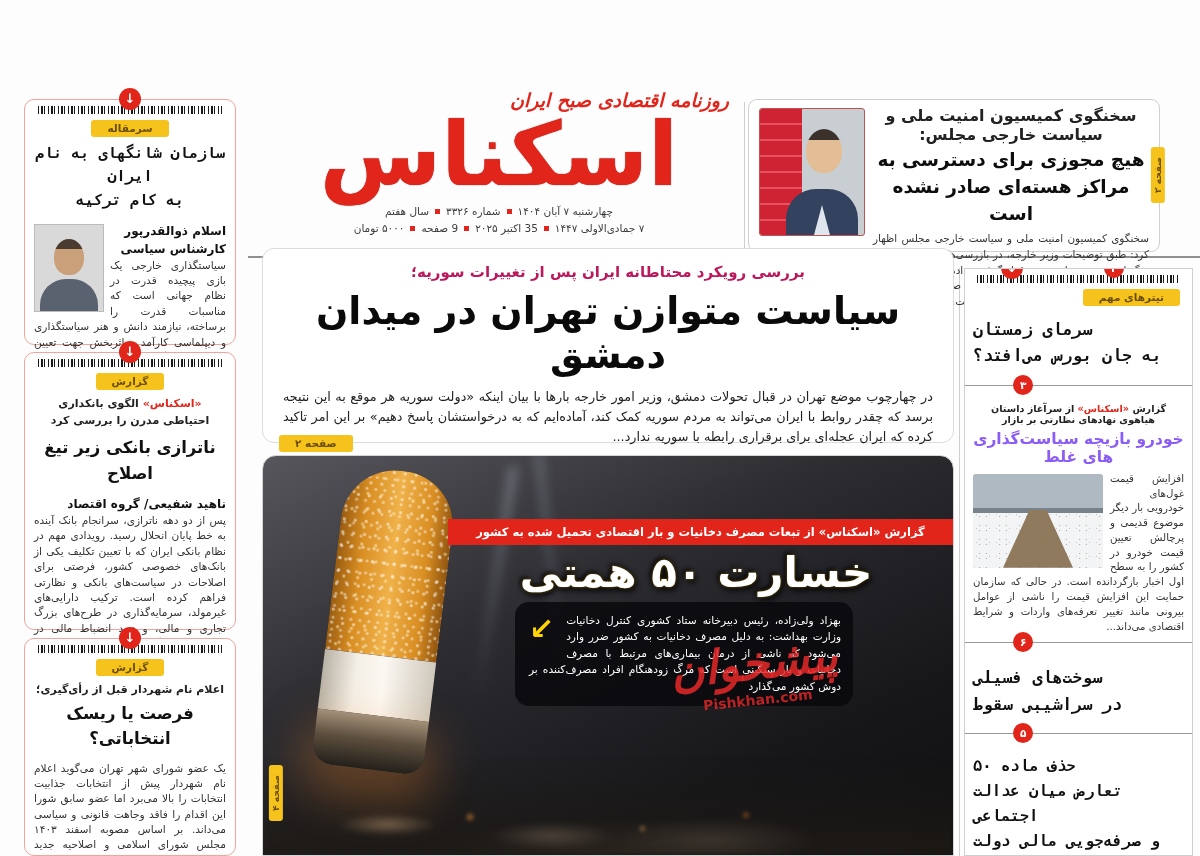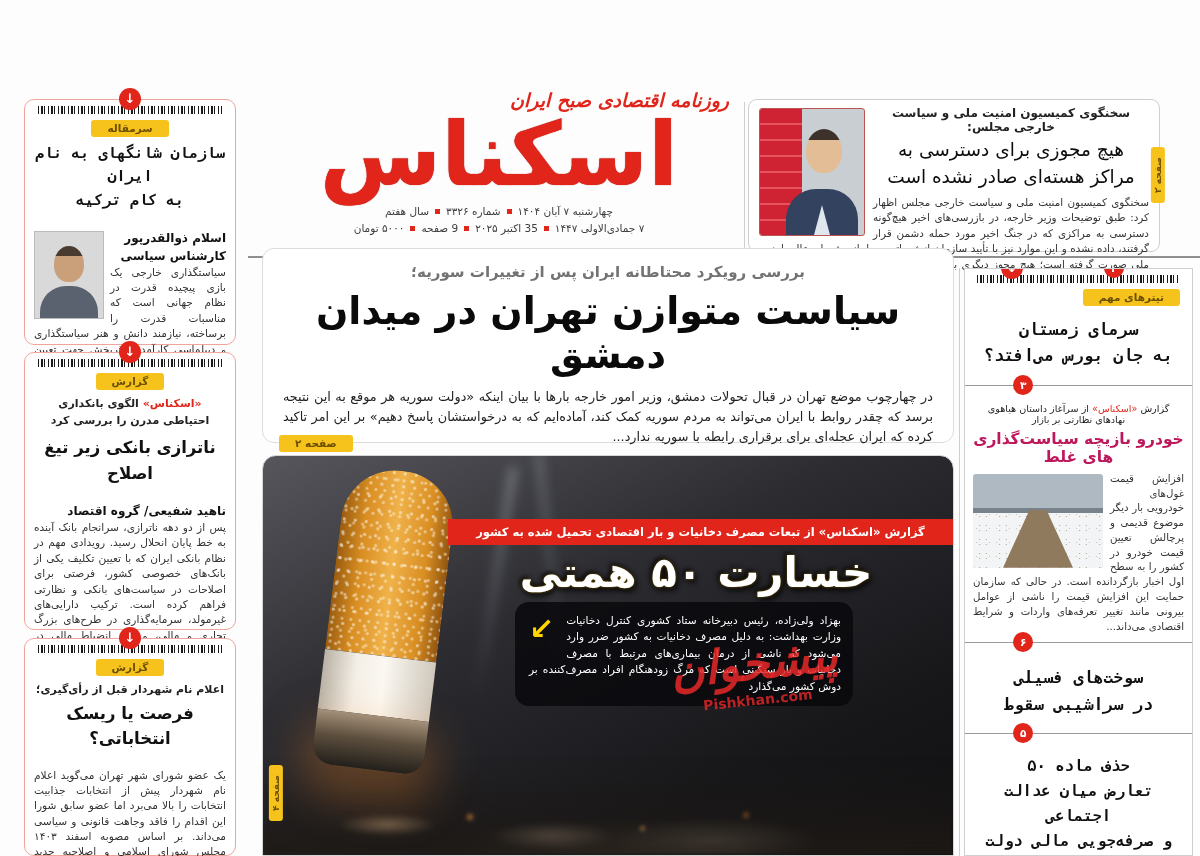--- a/index.html
+++ b/index.html
@@ -20,21 +20,21 @@
   .vtab { position:absolute; background:#f6c31c; color:#6b4e00; font-size:9px; font-weight:bold;
     padding:2px 10px; border-radius:3px; transform:rotate(-90deg); white-space:nowrap; z-index:6; }
   .hline { position:absolute; background:#8f8f8f; }
   .vline { position:absolute; background:#cfcfcf; }
 
   
   .lbox { position:absolute; left:24px; width:212px; background:#fff;
     border:1.5px solid #f0a49b; border-radius:10px; padding:0 9px; text-align:center; }
   .lbox .kicker-sm { font-size:11px; font-weight:bold; color:#222; margin-top:6px; line-height:1.5; }
   .lbox-title { font-size:15px; font-weight:bold; color:#111; margin:6px 0 4px; line-height:1.55; }
-  .lbox-body { text-align:justify; font-size:10.6px; color:#333; line-height:1.45; margin-top:16px; }
+  .lbox-body { text-align:justify; font-size:10.6px; color:#333; line-height:1.45; margin-top:9px; }
   .lbox-body .author { font-weight:bold; font-size:12px; color:#111; text-align:right; line-height:1.5; }
   .footer-read { font-size:10.5px; font-weight:bold; color:#222; margin:8px 0 8px; }
   .footer-read::before { content:""; display:inline-block; width:5px; height:5px; background:#e1251b; margin-left:5px; }
   .portrait { float:left; width:70px; height:88px; margin:2px 6px 2px 0; background:#d9d9d9;
     position:relative; overflow:hidden; border:1px solid #bbb; }
   .portrait .p-head { position:absolute; top:14px; left:50%; transform:translateX(-50%);
     width:30px; height:36px; border-radius:50% 50% 45% 45%; background:linear-gradient(#4a3b30 0 28%, #caa07a 28%); }
   .portrait .p-suit { position:absolute; bottom:0; left:50%; transform:translateX(-50%);
     width:58px; height:32px; border-radius:26px 26px 0 0; background:#5a6270; }
 
@@ -43,38 +43,38 @@
   .tagline { position:absolute; right:14px; top:0; color:#e1251b; font-size:19px; font-weight:bold; font-style:italic; }
   .logo { margin-top:24px; font-size:88px; font-weight:bold; color:#e1251b; line-height:0.95;
     text-shadow:0 0 1px #9c0f0a; letter-spacing:-2px; }
   .datelines { margin-top:6px; font-size:10.5px; color:#3c3c3c; line-height:1.7; }
   .datelines .seg + .seg::before { content:""; display:inline-block; width:5px; height:5px;
     background:#e1251b; margin:0 6px 1px; }
 
   
   .toparticle { position:absolute; left:748px; top:99px; width:412px; height:153px;
     border:1.5px solid #cfcfcf; border-radius:9px; background:#fff; padding:6px 10px 4px; }
-  .toparticle .kicker { text-align:center; font-size:12px; font-weight:bold; color:#222; }
-  .toparticle h2 { text-align:center; font-size:18.5px; font-weight:normal; color:#0d0d0d; line-height:1.45; margin:3px 0 4px; }
+  .toparticle .kicker { text-align:center; font-size:16px; font-weight:bold; color:#222; }
+  .toparticle h2 { text-align:center; font-size:18.5px; font-weight:bold; color:#0d0d0d; line-height:1.45; margin:3px 0 4px; }
   .toparticle .body { text-align:justify; font-size:10.4px; color:#333; line-height:1.5; }
   .official-photo { float:left; width:106px; height:128px; margin:2px 8px 2px 0; position:relative;
     overflow:hidden; border:1px solid #b55; background:#c9ced2; border-radius:3px; }
   .official-photo .flagband { position:absolute; left:0; top:0; width:40%; height:100%;
     background:repeating-linear-gradient(180deg,#cf2233 0 14px, #e6535f 14px 16px); }
   .official-photo .o-head { position:absolute; top:20px; right:22px; width:36px; height:44px;
     border-radius:50% 50% 46% 46%; background:linear-gradient(#3c322b 0 26%, #e3bd95 26%); }
   .official-photo .o-suit { position:absolute; bottom:0; right:6px; width:72px; height:46px;
     border-radius:30px 30px 0 0; background:#33435f; }
   .official-photo .o-shirt { position:absolute; bottom:0; right:34px; width:16px; height:30px;
     background:#dfe6ee; clip-path:polygon(50% 0,100% 100%,0 100%); }
 
   
   .mainstory { position:absolute; left:262px; top:248px; width:692px; height:195px;
     border:1.5px solid #dcdcdc; border-radius:12px; background:#fff; text-align:center; padding-top:14px; }
-  .mainstory .kicker { color:#737373; font-size:15px; font-weight:bold; }
+  .mainstory .kicker { color:#be185d; font-size:15px; font-weight:bold; }
   .mainstory h1 { font-size:38px; font-weight:bold; color:#0a0a0a; margin:8px 0 10px; letter-spacing:-1px; }
   .mainstory .body { text-align:justify; font-size:12.8px; color:#222; line-height:1.55; padding:0 20px; }
   .mainstory .page-tab { position:absolute; right:auto; left:16px; bottom:-10px; }
 
   
   .photostory { position:absolute; left:262px; top:455px; width:692px; height:401px;
     border:1.5px solid #d5d5d5; border-radius:14px 14px 0 0; overflow:hidden;
     background:linear-gradient(155deg,#56565c 0%, #2c2c31 38%, #17171a 75%, #101012 100%); }
   .cig { position:absolute; left:66px; top:14px; width:112px; height:300px; transform:rotate(7deg); z-index:2; }
   .cig .filter { height:62%; border-radius:54px 54px 0 0;
@@ -112,28 +112,28 @@
   .watermark { position:absolute; left:408px; top:180px; z-index:5; text-align:center;
     transform:rotate(-6deg); pointer-events:none; }
   .watermark .wm-fa { color:rgba(230,40,40,.85); font-size:46px; font-weight:bold; font-style:italic; }
   .watermark .wm-en { color:rgba(230,40,40,.8); font-size:14px; font-weight:bold; margin-top:2px; }
   .photostory .vtab-p4 { left:-15px; top:330px; }
 
   
   .sidebar { position:absolute; left:964px; top:268px; width:229px; height:588px;
     border:1.5px solid #cfcfcf; border-radius:0; background:#fff; padding:0 8px; overflow:hidden; }
   .sidebar .tab-yellow { position:relative; right:4px; }
-  .sb-head { text-align:center; font-size:16.5px; font-weight:bold; color:#101010; line-height:1.6;
+  .sb-head { text-align:left; font-size:16.5px; font-weight:bold; color:#101010; line-height:1.6;
     padding:12px 0 14px; }
   .sb-div { position:relative; border-top:1.5px solid #9a9a9a; margin:0 -8px; height:12px; }
   .num-circle { position:absolute; top:-11px; right:70%; width:20px; height:20px; border-radius:50%;
     background:#e1251b; color:#fff; font-size:10.5px; font-weight:bold; text-align:center;
     line-height:20px; }
-  .sb-kicker { font-size:9.6px; font-weight:normal; color:#222; text-align:center; padding-top:6px; }
-  .sb-head2 { text-align:center; font-size:15.5px; font-weight:bold; color:#be185d; margin:5px 0 6px; }
+  .sb-kicker { font-size:9.6px; font-weight:bold; color:#222; text-align:center; padding-top:6px; }
+  .sb-head2 { text-align:center; font-size:15.5px; font-weight:bold; color:#8b5cf6; margin:5px 0 6px; }
   .sb-body { font-size:10.2px; color:#333; line-height:1.45; text-align:justify; padding-bottom:8px; }
   .cars-photo { float:left; width:130px; height:94px; margin:2px 7px 3px 0; border-radius:3px; position:relative; overflow:hidden;
     background:linear-gradient(#aeb9c2 0 36%, #78828a 36% 42%, #b0a28d 42% 100%); }
   .cars-photo .road { position:absolute; bottom:0; left:50%; transform:translateX(-50%); width:70px; height:58px;
     background:#8f7a5e; clip-path:polygon(38% 0, 62% 0, 100% 100%, 0 100%); }
   .cars-photo .cars { position:absolute; bottom:0; left:0; width:100%; height:58%;
     background:
       repeating-radial-gradient(ellipse 9px 4px at 10px 8px, #f2f4f6 0 55%, transparent 60%),
       repeating-linear-gradient(180deg, transparent 0 8px, rgba(60,60,60,.25) 8px 10px); 
     background-size:20px 14px, 100% 14px; }

